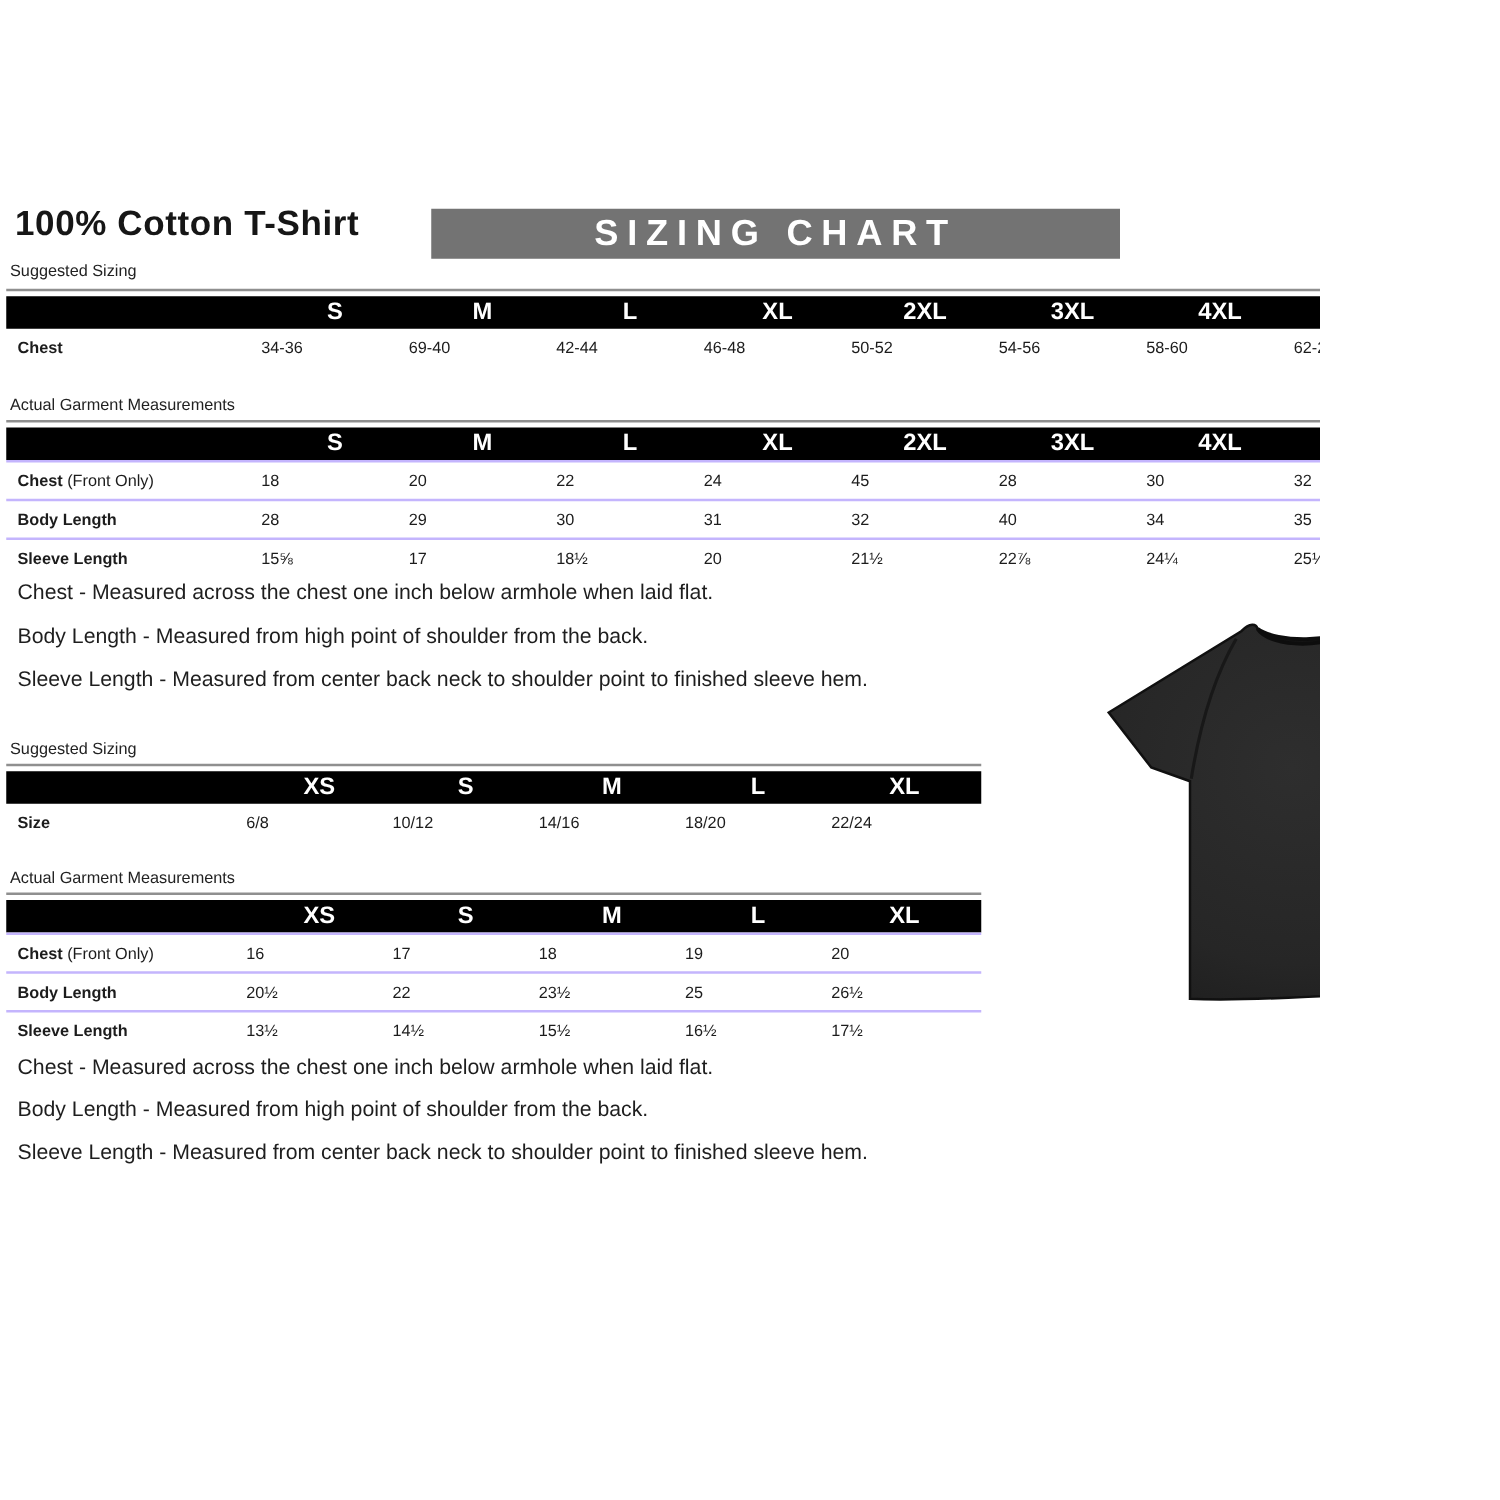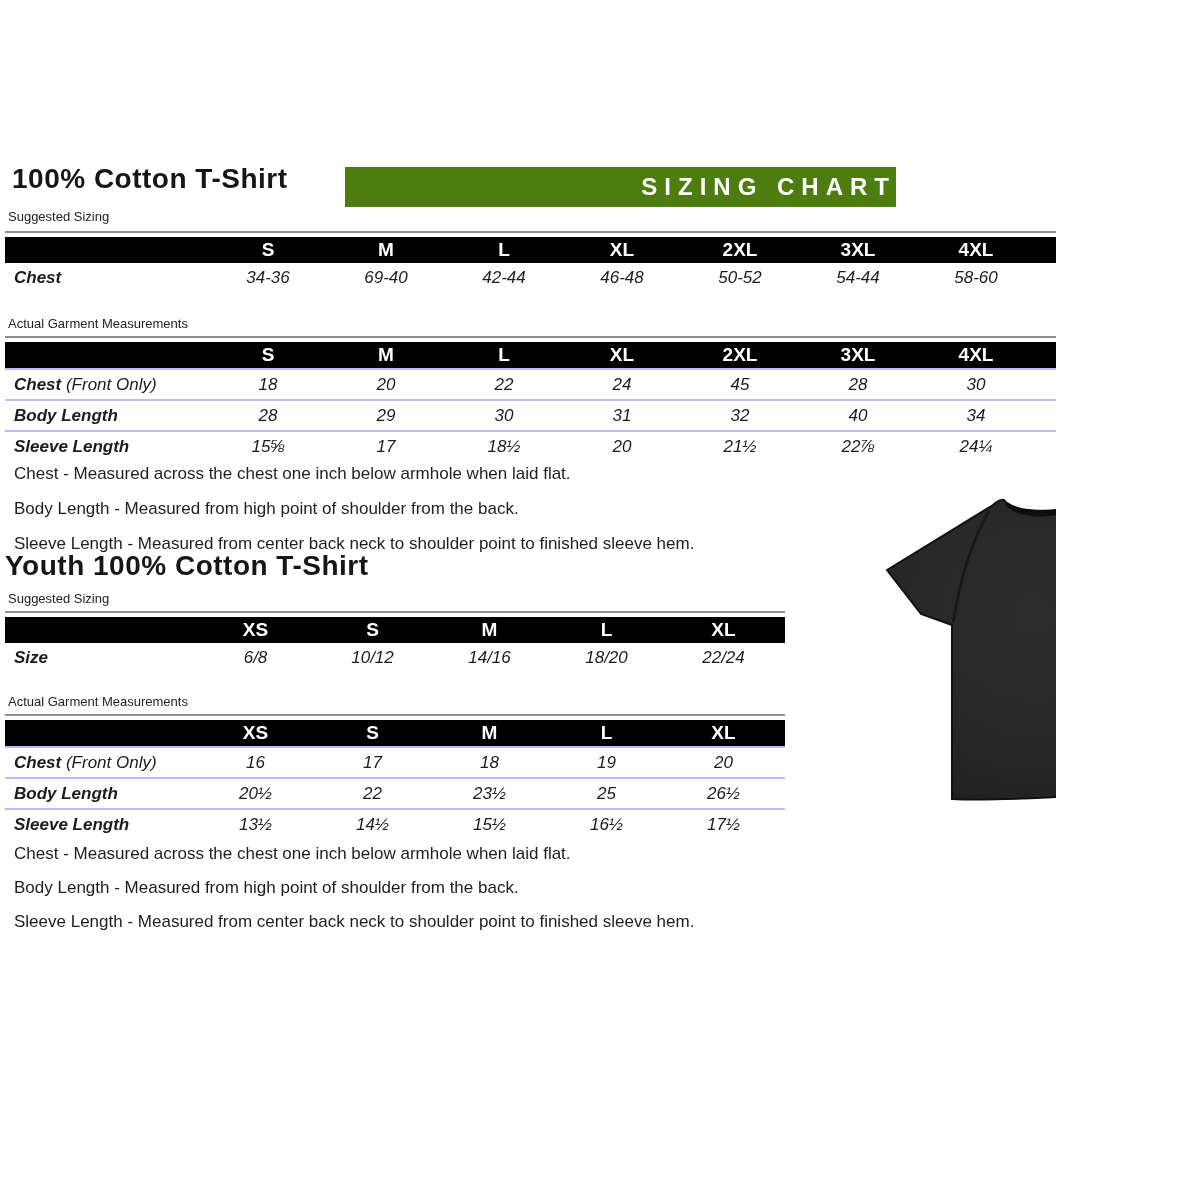--- a/index.html
+++ b/index.html
@@ -3,32 +3,32 @@
 <meta charset="utf-8">
 <style>
   html,body{margin:0;padding:0;background:#fff;}
   .page{
     position:relative;width:1056px;height:1200px;background:#ffffff;overflow:hidden;
     font-family:"Liberation Sans", sans-serif;color:#1c1c1c;
   }
   .abs{position:absolute;}
   .main-title{font-size:28px;font-weight:bold;letter-spacing:0.5px;color:#161616;}
   .banner{
-    background:#4d7c0f;color:#fff;display:flex;align-items:center;justify-content:flex-end;
-    font-size:24px;font-weight:bold;letter-spacing:7px;
+    background:#737373;color:#fff;display:flex;align-items:center;justify-content:center;
+    font-size:29px;font-weight:bold;letter-spacing:7px;
   }
   .section-label{font-size:13px;color:#222;}
   .sizing-table{position:absolute;}
   .topline{height:2px;background:#8f8f8f;}
   .bar{background:#000;height:26px;display:grid;align-items:center;margin-top:4px;}
   .col-h{color:#fff;font-weight:bold;font-size:19px;text-align:center;}
-  .trow{display:grid;align-items:center;height:29px;font-size:17px;font-style:italic;}
+  .trow{display:grid;align-items:center;height:29px;font-size:13px;}
   .trow .lbl{padding-left:9px;white-space:nowrap;}
   .trow .lbl b{font-weight:bold;}
-  .trow .val{text-align:center;}
+  .trow .val{text-align:left;}
   .bordered .trow{border-top:2px solid #c4b5fd;}
   .notes{font-size:17px;line-height:35px;color:#1e1e1e;}
   .notes .note{white-space:nowrap;}
   .notes.tight{line-height:34px;}
 </style>
 </head>
 <body>
 
 <div class="page">
 
@@ -53,21 +53,21 @@
         <div class="col-h">4XL</div>
         <div class="col-h">5XL</div>
       </div>
       <div class="trow" style="grid-template-columns: 204px repeat(8, 118px) 1fr;">
         <div class="lbl"><b>Chest</b></div>
         <div class="val">34-36</div>
         <div class="val">69-40</div>
         <div class="val">42-44</div>
         <div class="val">46-48</div>
         <div class="val">50-52</div>
-        <div class="val">54-44</div>
+        <div class="val">54-56</div>
         <div class="val">58-60</div>
         <div class="val">62-29</div>
       </div>
     </div>
 
   <div class="abs section-label" style="left:8px;top:316px;">Actual Garment Measurements</div>
 
   <div class="sizing-table bordered" style="left:5px;top:336px;width:1172px;">
       <div class="topline"></div>
       <div class="bar" style="grid-template-columns: 204px repeat(8, 118px) 1fr;">
@@ -115,21 +115,20 @@
         <div class="val">25⅓</div>
       </div>
     </div>
 
   <div class="abs notes" style="left:14px;top:456px;">
       <div class="note">Chest - Measured across the chest one inch below armhole when laid flat.</div>
       <div class="note">Body Length - Measured from high point of shoulder from the back.</div>
       <div class="note">Sleeve Length - Measured from center back neck to shoulder point to finished sleeve hem.</div>
     </div>
 
-  <div class="abs main-title" style="left:5px;top:550px;">Youth 100% Cotton T-Shirt</div>
 
   <div class="abs section-label" style="left:8px;top:591px;">Suggested Sizing</div>
 
   <div class="sizing-table" style="left:5px;top:611px;width:780px;">
       <div class="topline"></div>
       <div class="bar" style="grid-template-columns: 192px repeat(5, 117px) 1fr;">
         <div></div>
         <div class="col-h">XS</div>
         <div class="col-h">S</div>
         <div class="col-h">M</div>

